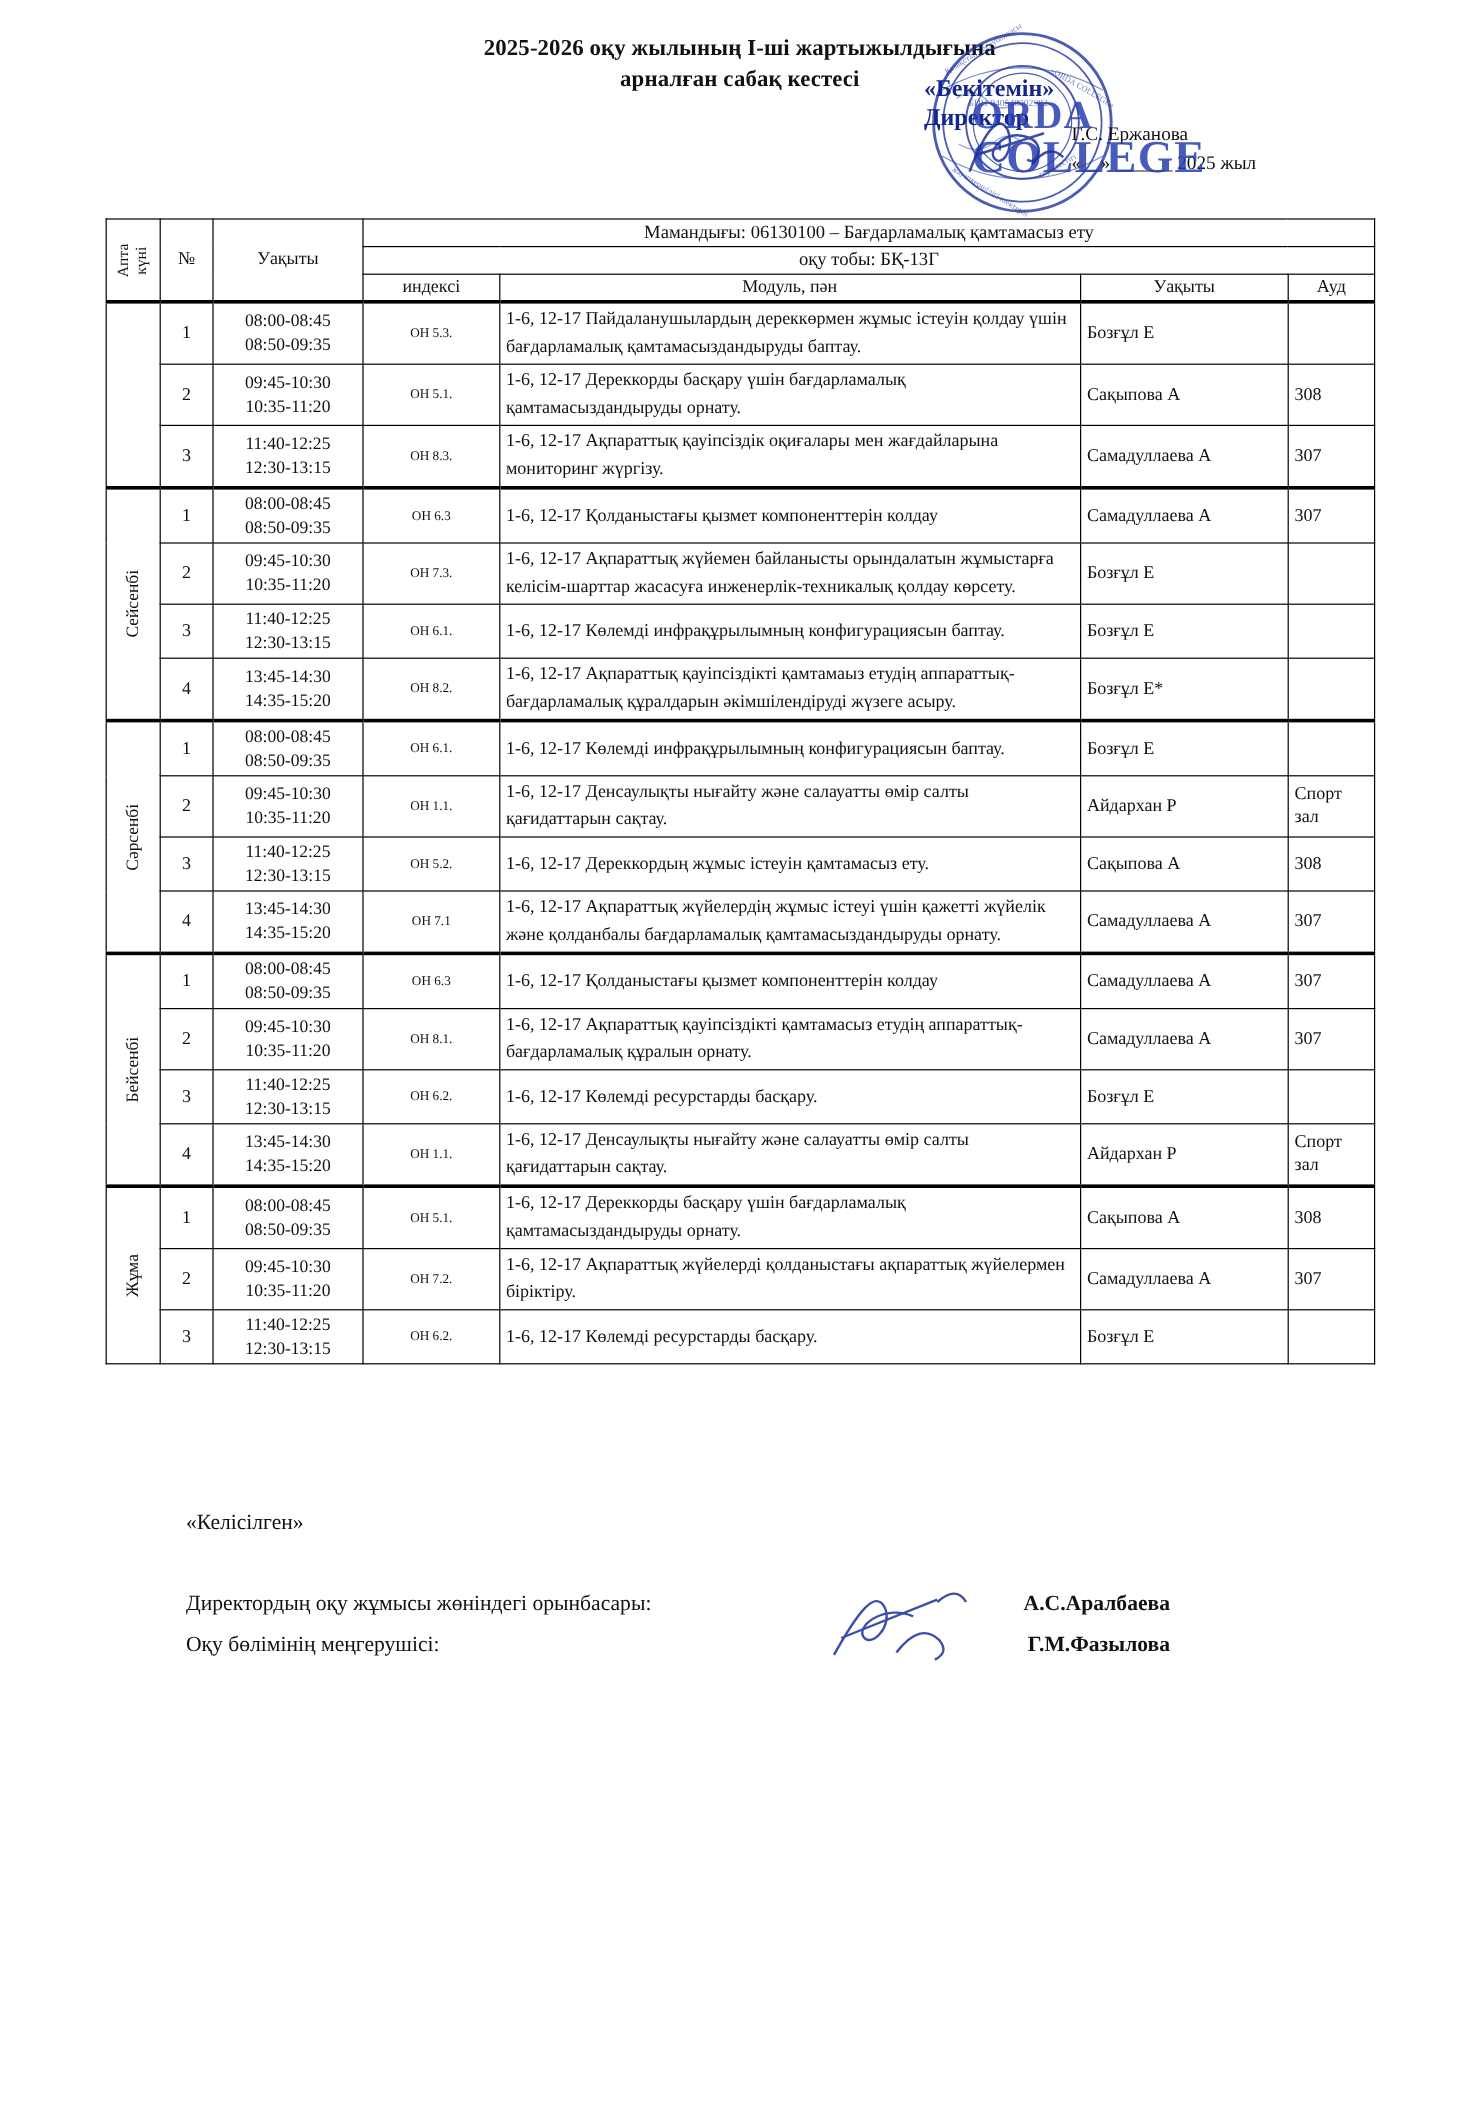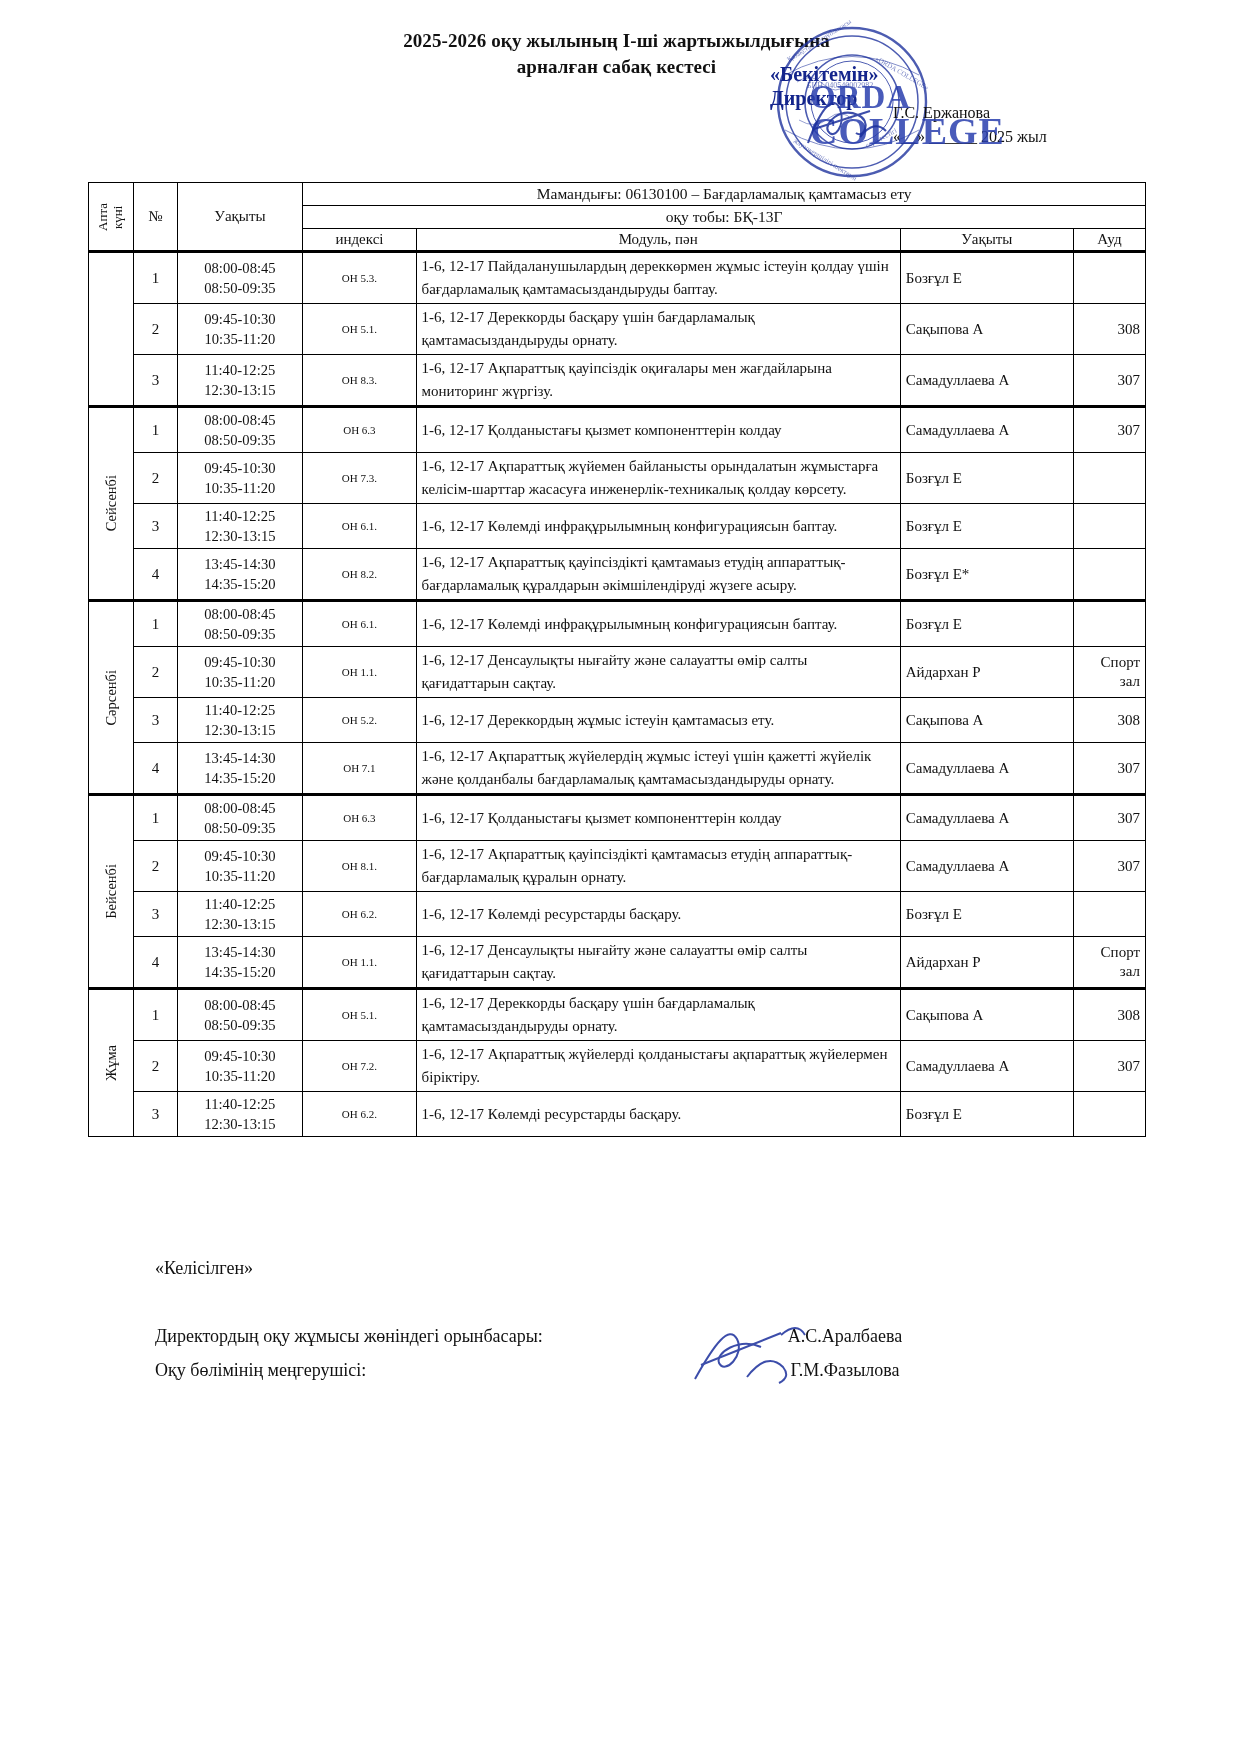--- a/index.html
+++ b/index.html
@@ -133,41 +133,41 @@
     margin: 0 auto;
     white-space: pre-line;
   }
 
   td.c-day-cell { text-align: center; padding: 0; }
   td.num { text-align: center; font-size: 15px; }
   td.time { text-align: center; font-weight: bold; font-size: 14.6px; line-height: 20px; white-space: pre-line; }
   td.idx { text-align: center; font-size: 11px; }
   td.mod { text-align: left; font-size: 15px; line-height: 23px; padding-left: 8px; }
   td.teach { text-align: left; font-size: 15px; padding-left: 8px; }
-  td.room { text-align: right; font-size: 15px; line-height: 19px; white-space: pre-line; }
+  td.room { text-align: left; font-size: 15px; line-height: 19px; white-space: pre-line; }
 
   tr.day-start > td { border-top: 3px solid #000; }
 
   
   .footer {
     position: absolute;
     left: 155px;
     top: 1258px;
     width: 960px;
     font-size: 18px;
   }
   .kelisilgen { margin-bottom: 40px; }
   .foot-rows { position: relative; }
   .foot-line {
     display: flex;
     align-items: baseline;
     line-height: 34px;
   }
   .foot-label { width: 560px; }
-  .foot-name { width: 260px; text-align: center; }
+  .foot-name { width: 260px; text-align: right; font-weight: bold; }
   .foot-sig {
     position: absolute;
     left: 530px;
     top: -6px;
     width: 150px;
     height: 80px;
   }
 </style>
 </head>
 <body>

